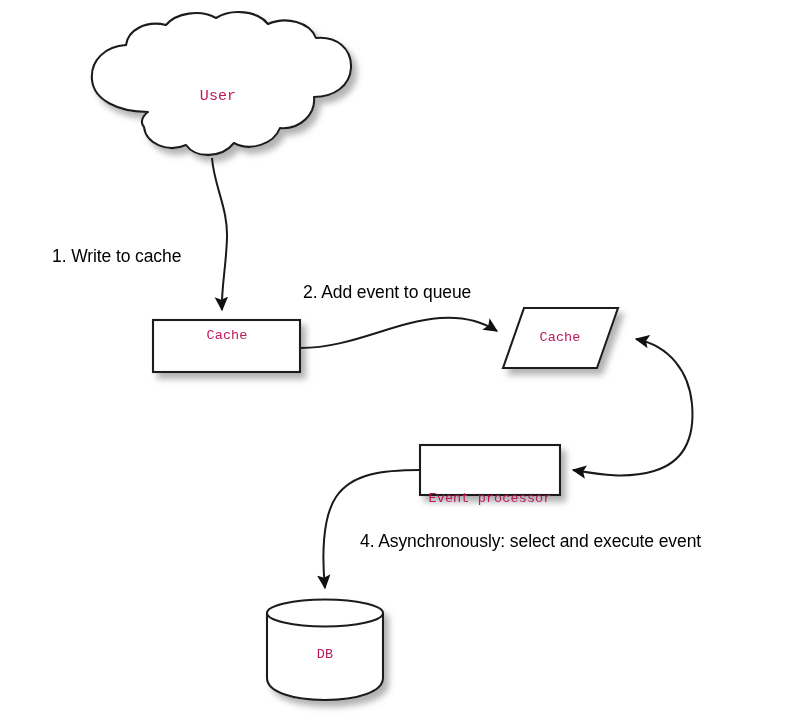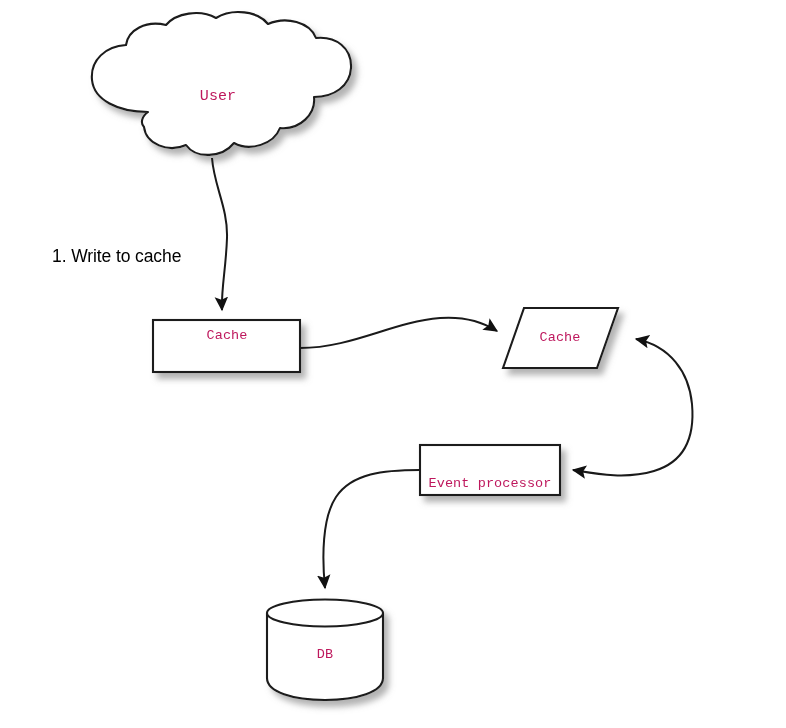--- a/index.html
+++ b/index.html
@@ -118,22 +118,24 @@
       <ellipse cx="325" cy="613" rx="58" ry="13.5" fill="#ffffff" stroke="#1a1a1a" stroke-width="2.1"></ellipse>
     </g>
   </svg>
 
   <div class="node-label big" style="left:218px; top:96px;">User</div>
 
   <div class="node-label small" style="left:227px; top:335px;">Cache</div>
 
   <div class="node-label small" style="left:560px; top:337px;">Cache</div>
 
-  <div class="node-label small" style="left:490px; top:483px;">Event processor</div>
+  <div class="node-label small" style="left:490px; top:498px;">Event processor</div>
 
   <div class="node-label small" style="left:325px; top:654px;text-align:center;">DB</div>
 
   <div class="step-label" style="left:52px; top:246px;">1. Write to cache</div>
 
+  <div class="step-label" style="left:303px; top:282px;">2. Add event to queue</div>
 
 
+  <div class="step-label" style="left:360px; top:531px;">4. Asynchronously: select and execute event</div>
 
 </div>
 
 </body></html>

